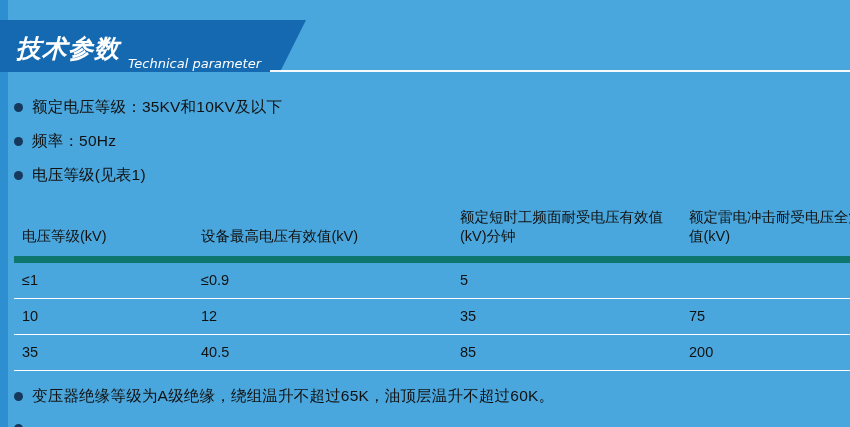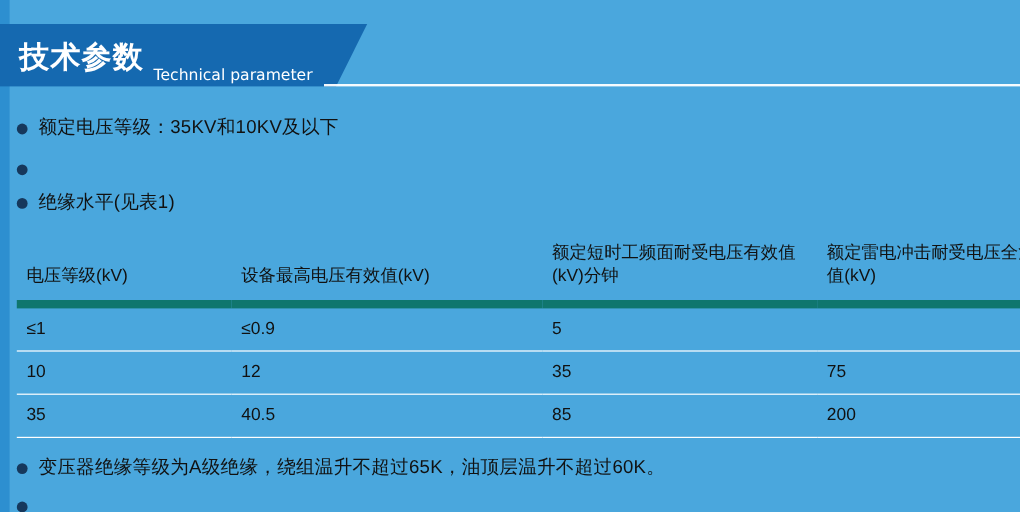--- a/index.html
+++ b/index.html
@@ -29,20 +29,21 @@
     height: 427px;
     background: #2d8fd0;
   }
   
   .header {
     position: absolute;
     left: 0;
     top: 20px;
     width: 842px;
     height: 52px;
+    font-style: italic;
   }
   .header-bg {
     position: absolute;
     left: 0;
     top: 0;
     width: 280px;
     height: 52px;
     background: #1569b0;
   }
   .header-bg:after {
@@ -183,25 +184,26 @@
 
   <div class="content">
 
     <div class="bullet-row">
       <span class="dot"></span>
       <span class="bullet-text">额定电压等级：35KV和10KV及以下</span>
     </div>
 
     <div class="bullet-row">
       <span class="dot"></span>
+      <span class="bullet-text">频率：50Hz</span>
     </div>
 
     <div class="bullet-row">
       <span class="dot"></span>
-      <span class="bullet-text">绝缘水平(见表1)</span>
+      <span class="bullet-text">电压等级(见表1)</span>
     </div>
 
     <div class="table-wrap">
       <table class="params">
         <thead>
           <tr>
             <th class="col1">电压等级(kV)</th>
             <th class="col2">设备最高电压有效值(kV)</th>
             <th class="col3">额定短时工频面耐受电压有效值(kV)分钟</th>
             <th class="col4">额定雷电冲击耐受电压全波峰值(kV)</th>

